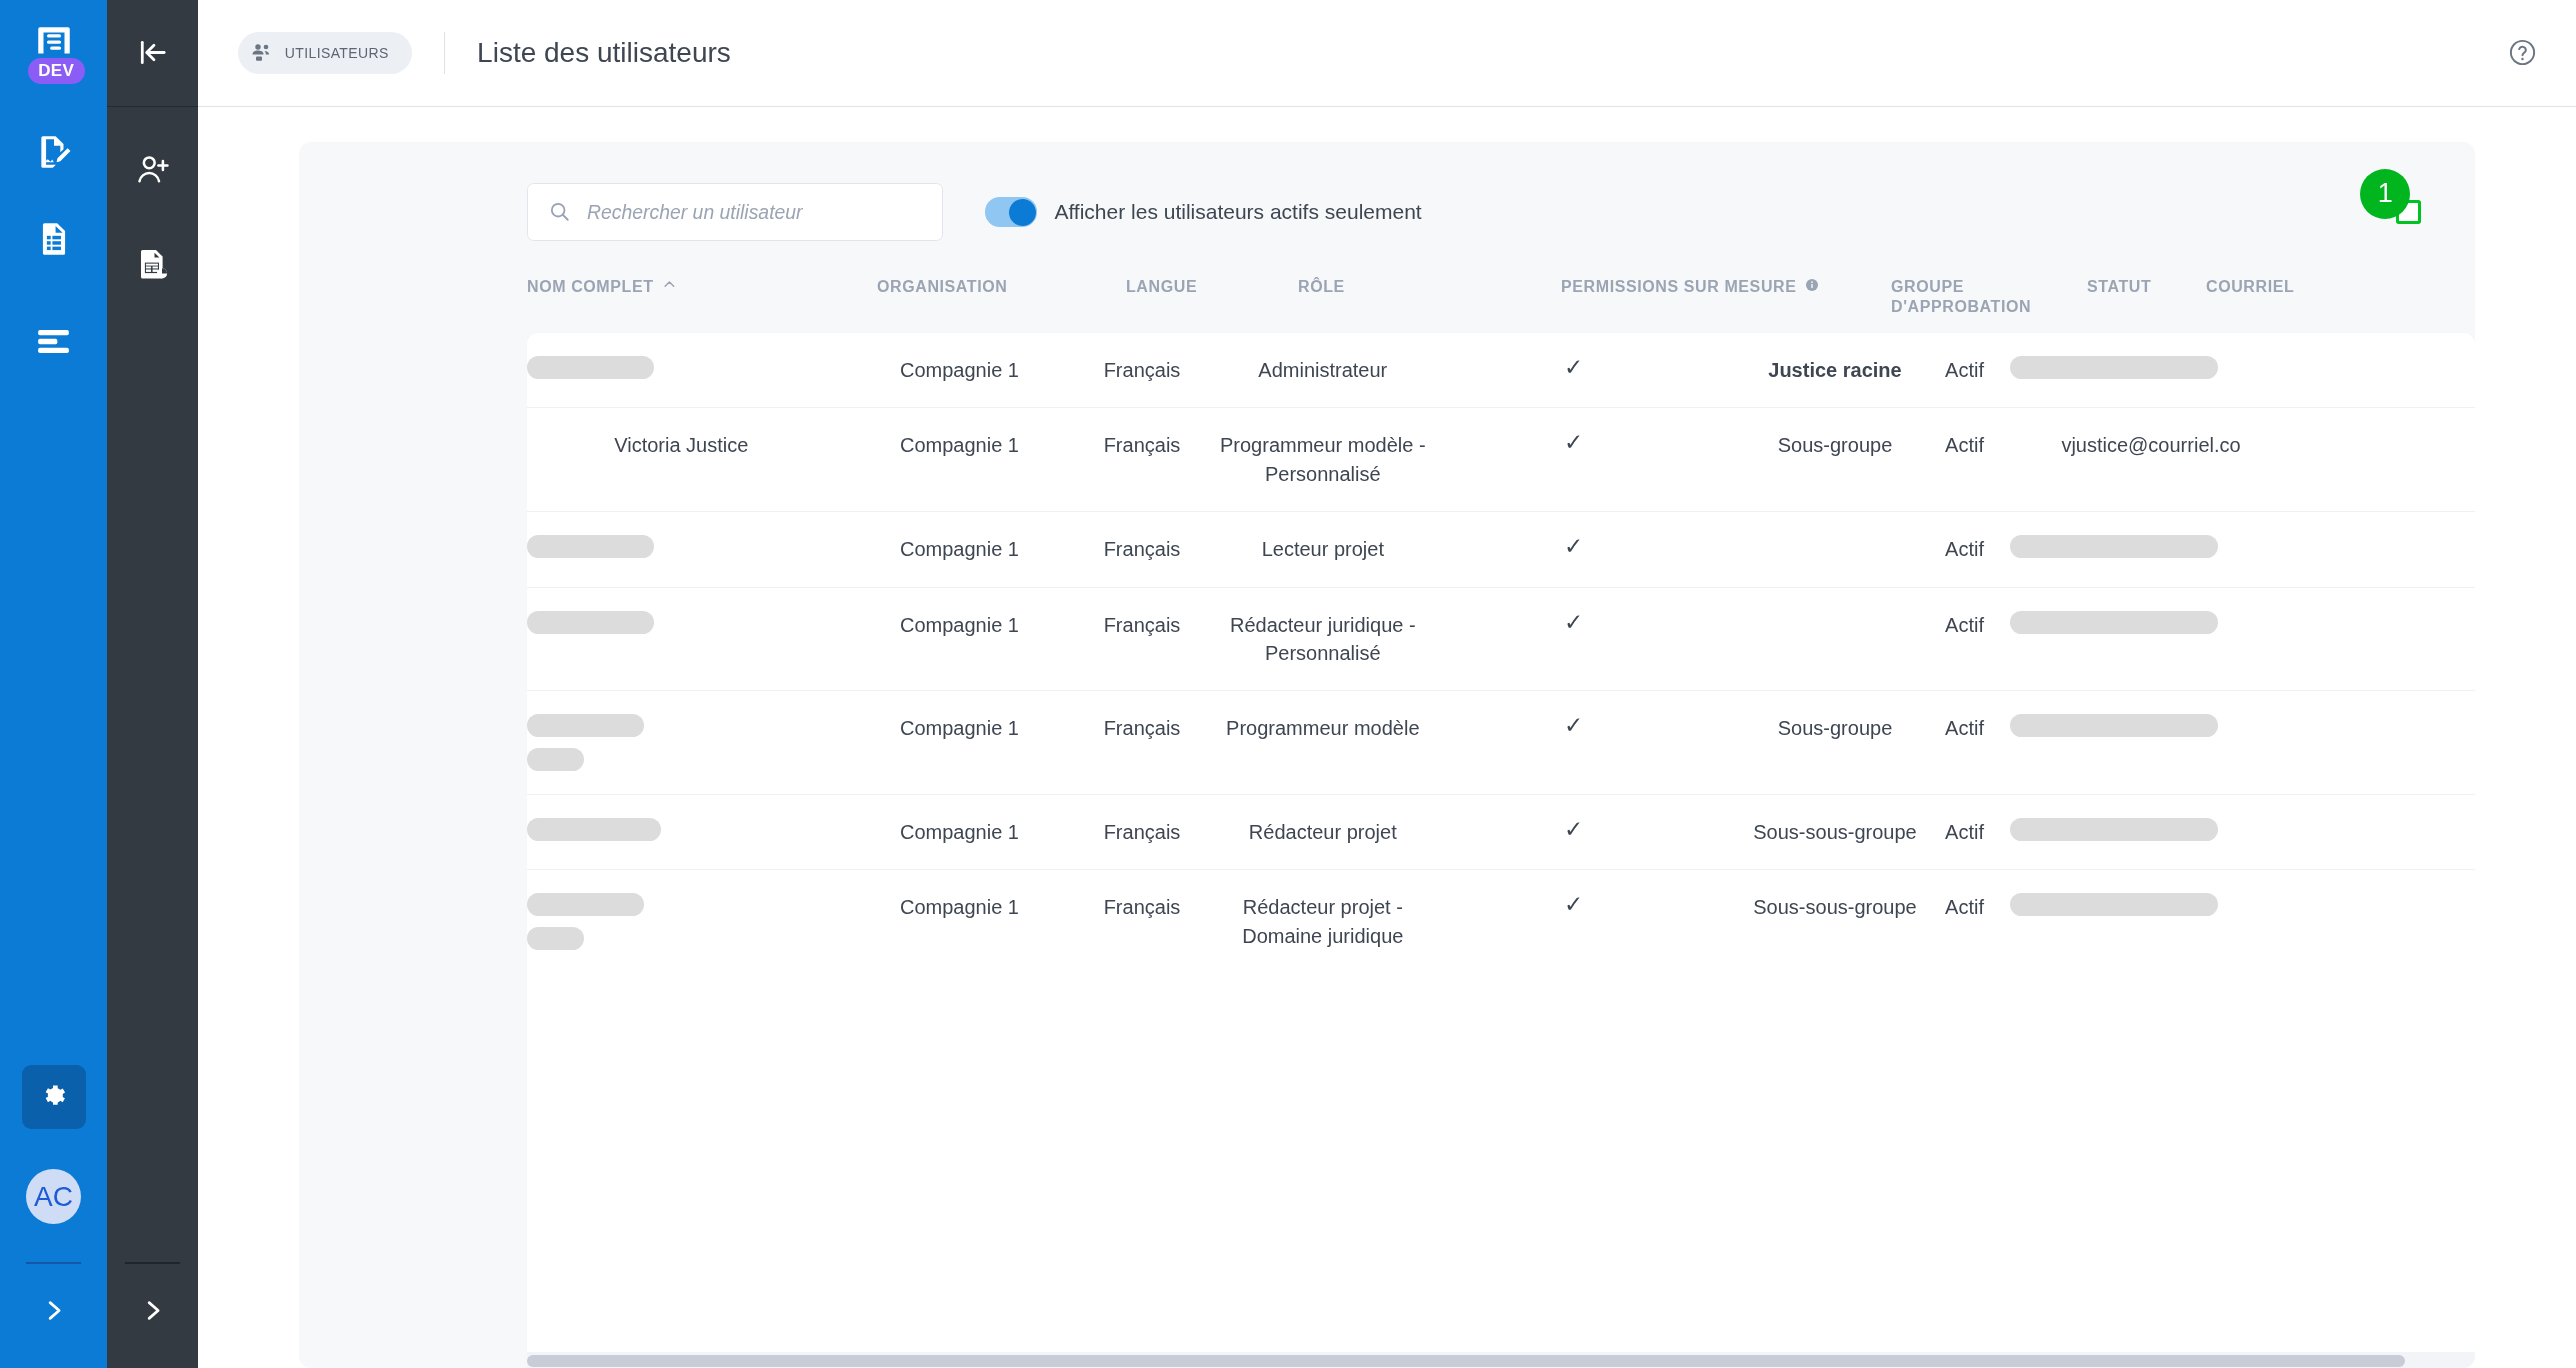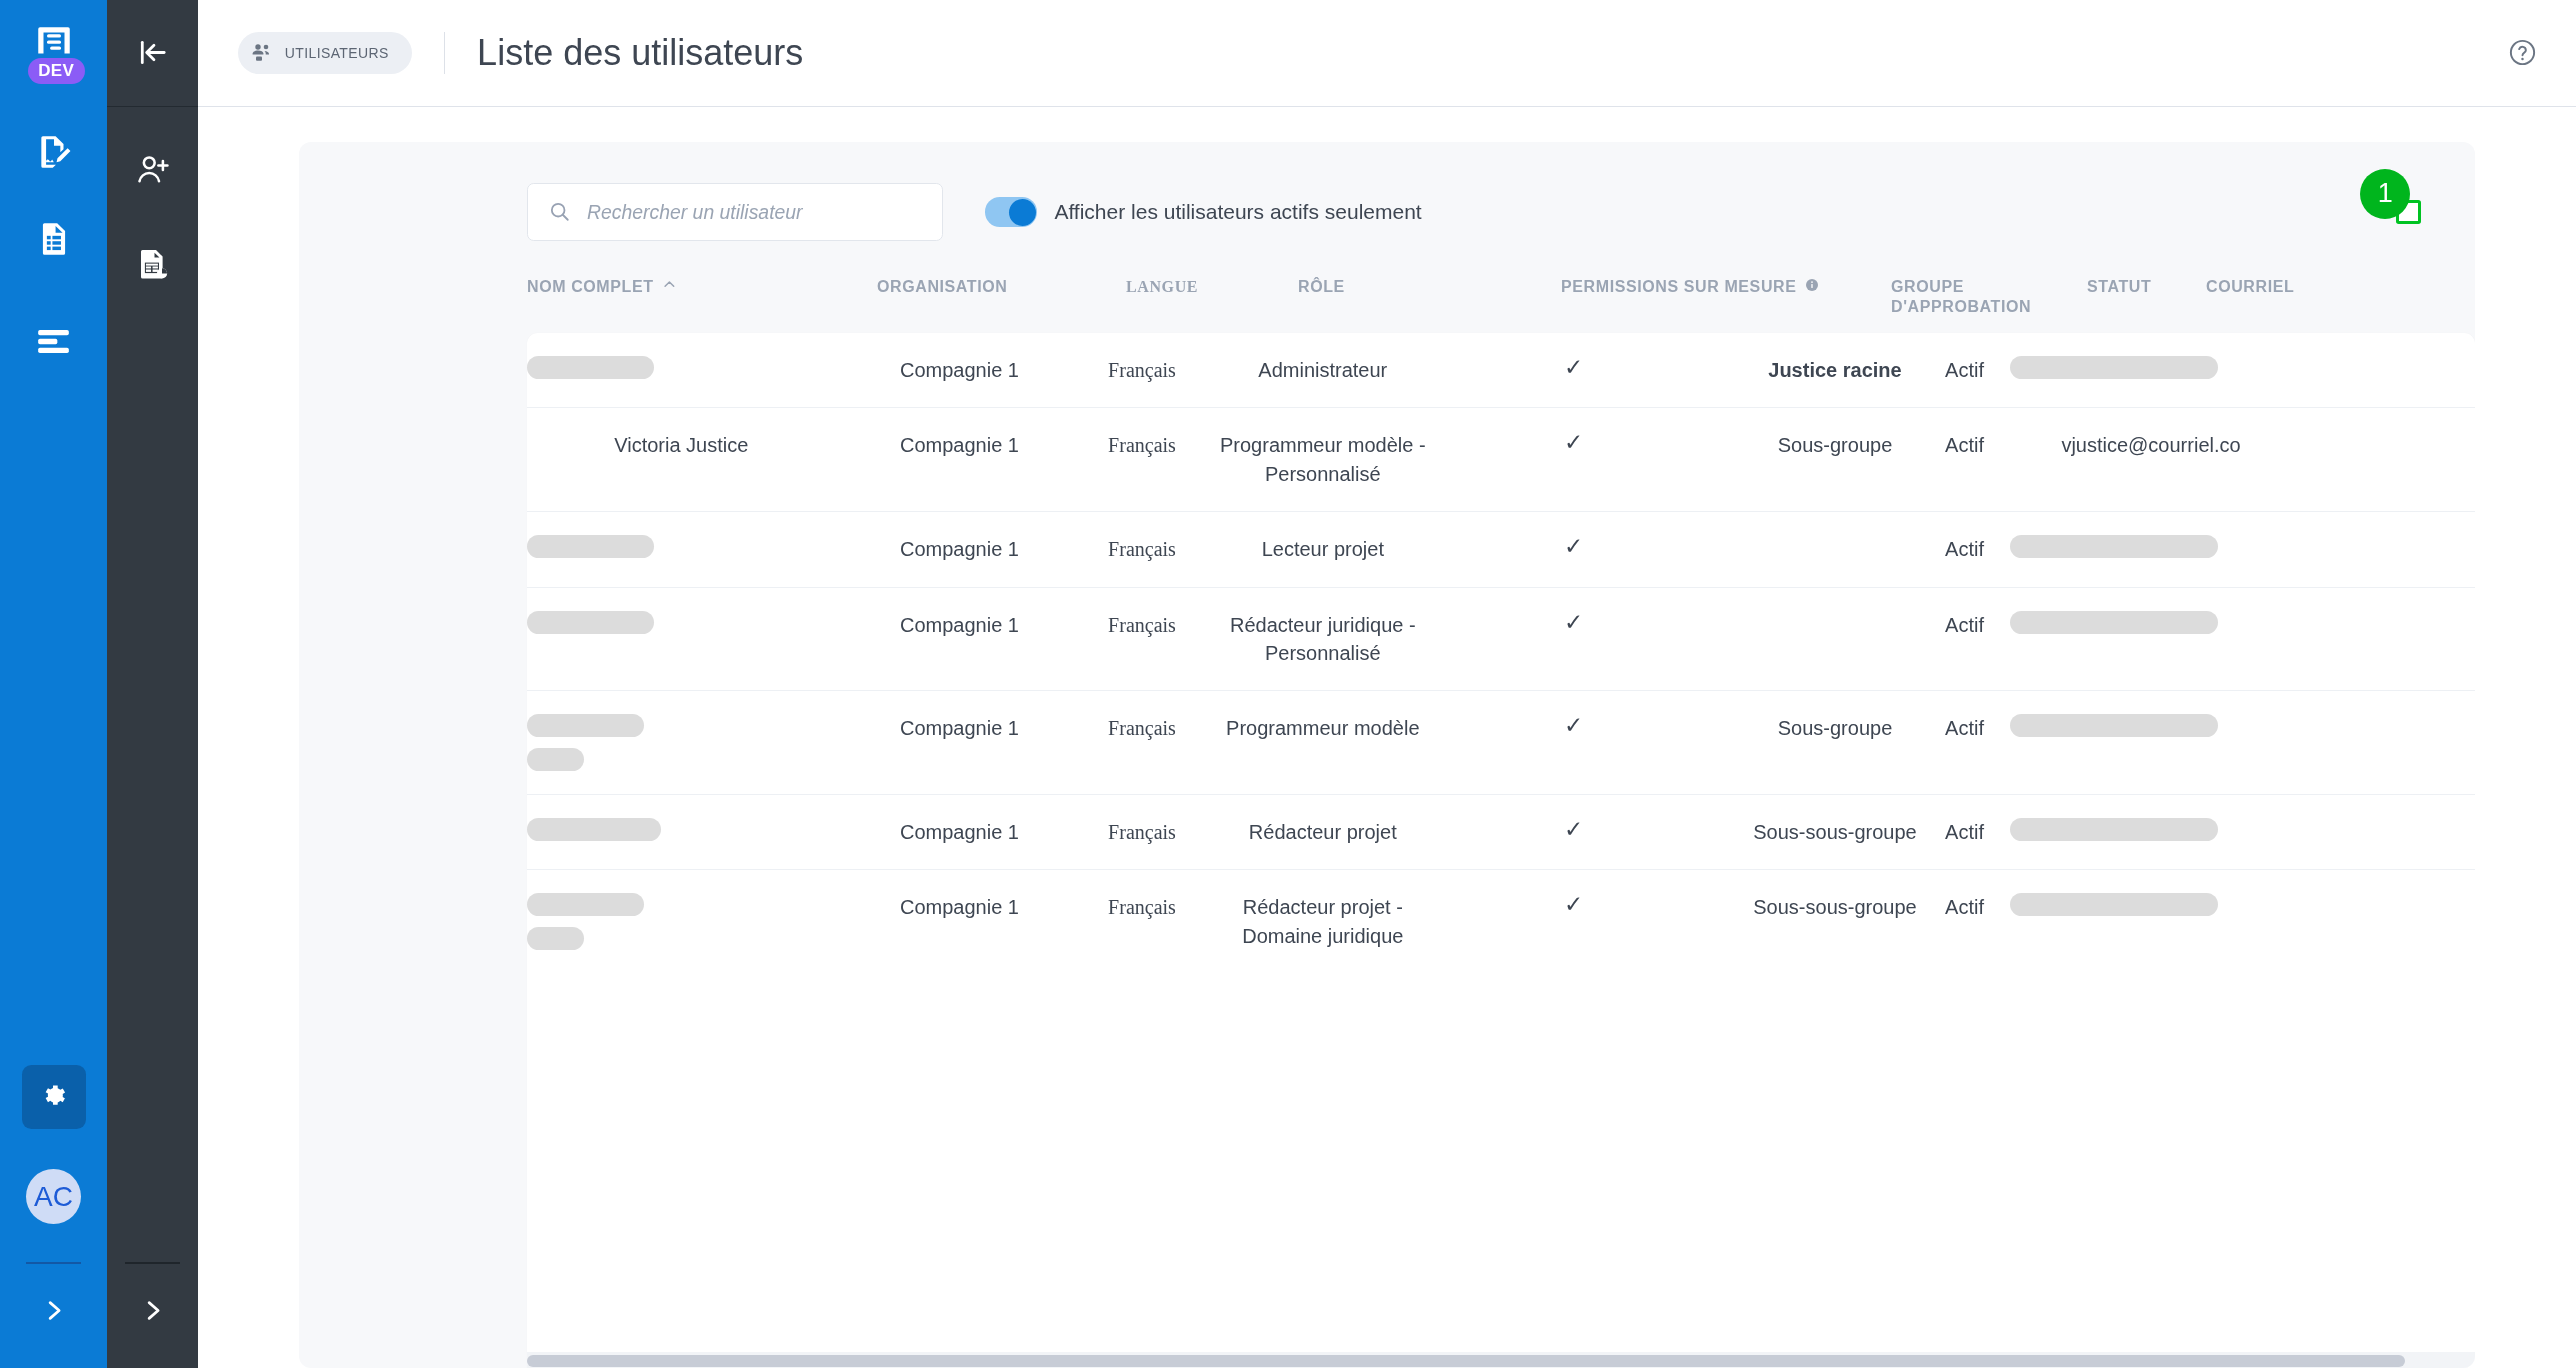--- a/index.html
+++ b/index.html
@@ -81,21 +81,21 @@
   }
   .crumb-chip {
     display: flex; align-items: center; gap: 10.7px;
     background: #eceff4; border-radius: 27px;
     padding: 8px 23px 8px 12px; cursor: pointer;
   }
   .crumb-chip .chip-label {
     font-size: 14px; letter-spacing: 0.4px; color: #5c6573; font-weight: 400;
   }
   .crumb-divider { width: 1.3px; height: 42px; background: #dde1e8; margin: 0 32px; }
-  .page-title { font-size: 36px; color: #3e4652; font-weight: 400; }
+  .page-title { font-size: 28px; color: #3e4652; font-weight: 400; }
   .topbar-spacer { flex: 1; }
   .help-btn { width: 43px; height: 43px; display:flex; align-items:center; justify-content:center; cursor:pointer; }
 
   
   .content-area {
     flex: 1; background: #ffffff; padding: 35px 101px 0 101px;
     display: flex; flex-direction: column; min-height: 0;
   }
   .panel {
     flex: 1; background: #f7f8fa; border-radius: 12px;
@@ -168,21 +168,21 @@
   .trow:last-child { border-bottom: 0; }
   .td { font-size: 20px; color: #3e4652; line-height: 1.42; text-align: center; }
   .td.bold { font-weight: bold; }
   .redact { height: 23px; background: #dcdcdc; border-radius: 11.4px; }
   .redact.r2 { margin-top: 10.7px; }
   .check { font-size: 23px; color: #3e4652; line-height: 1; }
 
   
   .c-name   { width: 322px; flex: none; padding-right: 13.4px; }
   .c-org    { width: 221px; flex: none; }
-  .c-lang   { width: 144px; flex: none; font-family: Liberation Serif, serif; }
+  .c-lang   { width: 144px; flex: none; }
   .c-role   { width: 235px; flex: none; padding-right: 17.4px; }
   .c-perm   { width: 302px; flex: none; display: flex; justify-content: flex-start; padding-left: 115px;}
   .c-perm.th{ padding-left: 0; }
   .c-group  { width: 168px; flex: none; }
   .c-status { width: 91px; flex: none; }
   .c-mail   { width: 282px; flex: none; }
 
   .hscroll-track {
     position: absolute; left: 228px; right: 0; bottom: 0; height: 16px;
     background: #f2f4f7;

